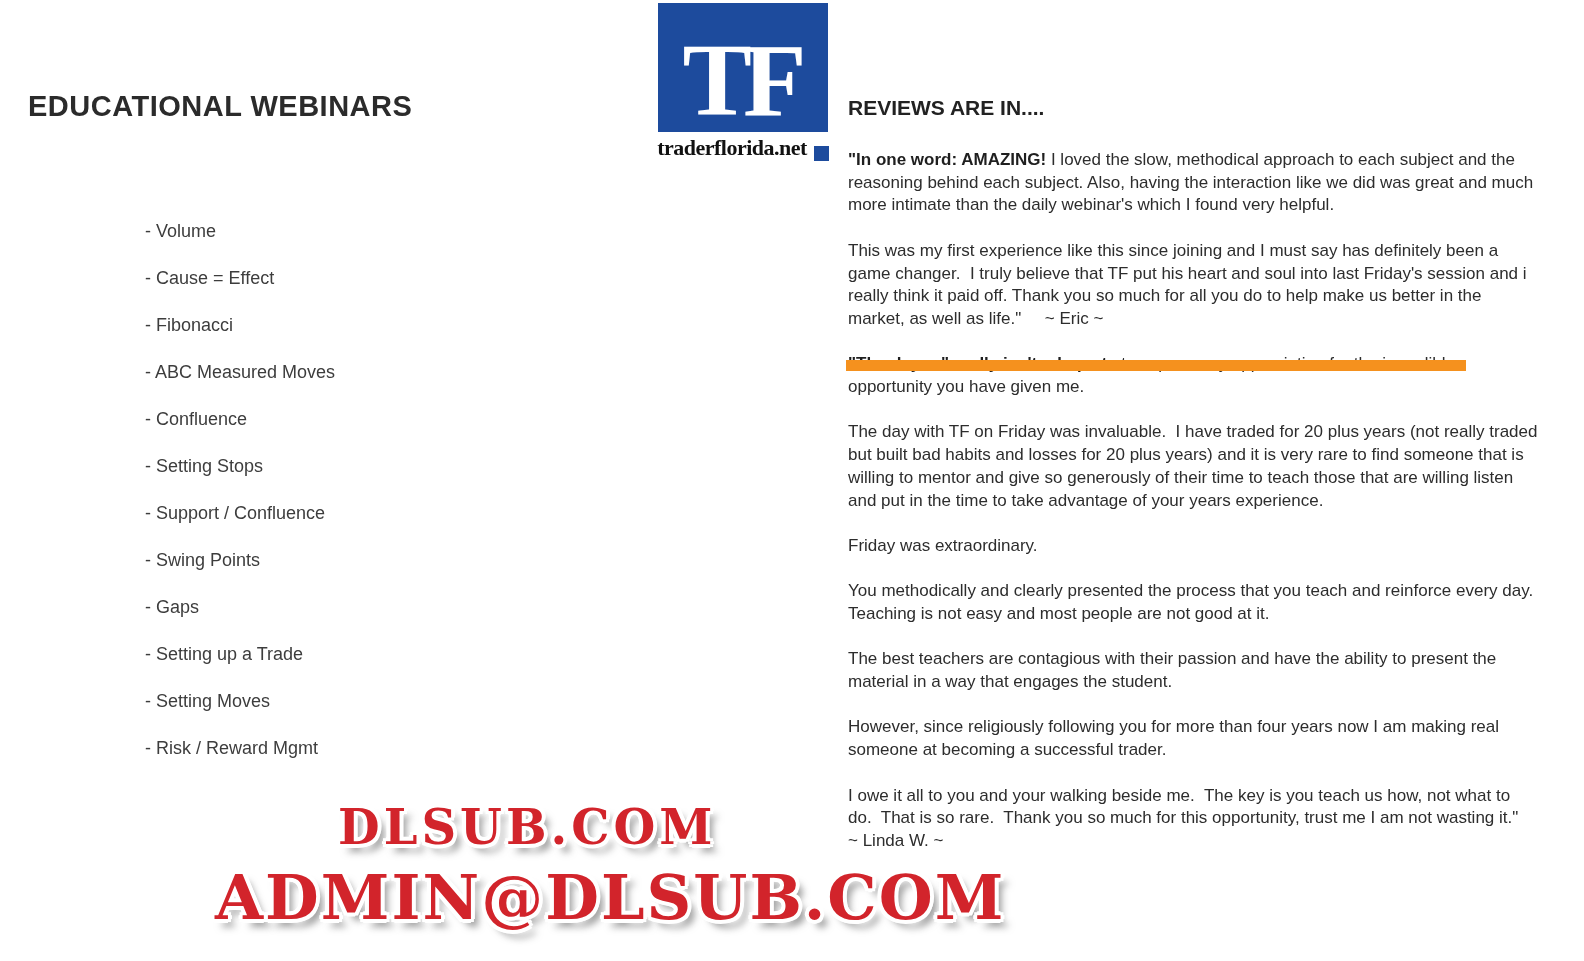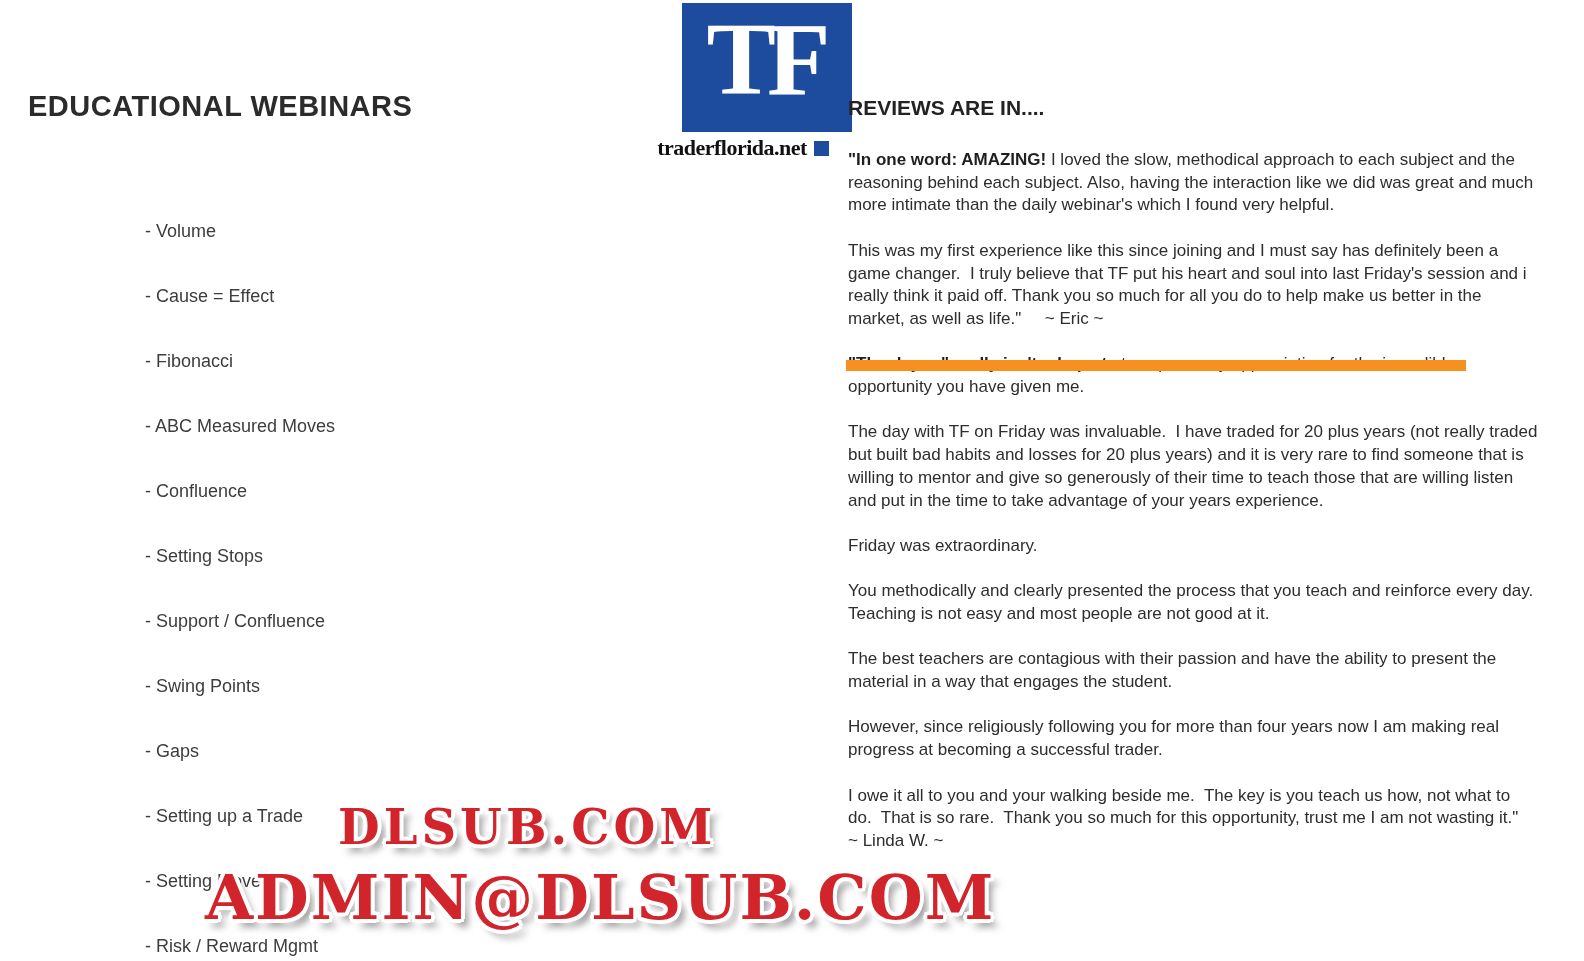--- a/index.html
+++ b/index.html
@@ -11,38 +11,38 @@
   .main-heading{
     position:absolute;left:28px;top:90px;margin:0;
     font-size:29px;font-weight:bold;color:#2b2b2b;letter-spacing:0.5px;
   }
   .sub-heading{
     position:absolute;left:44px;top:160px;margin:0;
     font-size:23px;font-weight:bold;color:#333333;
   }
   .topics-list{
     position:absolute;left:145px;top:221px;
-    display:flex;flex-direction:column;gap:44px;
+    display:flex;flex-direction:column;gap:26px;
   }
   .topic-item{
     font-size:18px;color:#3d3d3d;line-height:21px;white-space:pre;
   }
   
   .logo-wrap{position:absolute;left:658px;top:3px;width:170px;}
   .logo-square{
     width:170px;height:129px;background:#1d4b9d;
-    display:flex;align-items:flex-start;justify-content:center;overflow:hidden;margin-left:24px;
+    display:flex;align-items:flex-end;justify-content:center;overflow:hidden;
   }
   .logo-monogram{
     font-family:"Liberation Serif",serif;font-weight:bold;
     font-size:104px;color:#ffffff;letter-spacing:-9px;
     line-height:1;margin-top:4px;margin-right:6px;
   }
   .logo-caption{
-    margin-top:3px;display:flex;align-items:center;justify-content:center;
+    margin-top:3px;display:flex;align-items:flex-end;justify-content:center;
   }
   .logo-site{
     font-family:"Liberation Serif",serif;font-weight:bold;
     font-size:22px;color:#111111;letter-spacing:-0.5px;
   }
   .logo-caption-square{
     width:15px;height:15px;background:#1d4b9d;margin-left:7px;flex:0 0 auto;
   }
   
   .reviews{position:absolute;left:848px;top:96px;width:690px;}
@@ -64,21 +64,21 @@
     position:absolute;font-family:"DejaVu Serif",serif;font-weight:bold;
     color:#d2242b;line-height:1;white-space:nowrap;z-index:5;
     text-shadow:
       -3px -3px 0 #ffffff, 3px -3px 0 #ffffff,
       -3px  3px 0 #ffffff, 3px  3px 0 #ffffff,
       -4px  0   0 #ffffff, 4px  0   0 #ffffff,
        0   -4px 0 #ffffff, 0    4px 0 #ffffff,
        7px  8px 7px rgba(110,110,110,0.65);
   }
   .wm-line1{left:338px;top:803px;font-size:48px;letter-spacing:4px;}
-  .wm-line2{left:205px;top:867px;font-size:62px;letter-spacing:2px;}
+  .wm-line2{left:215px;top:867px;font-size:62px;letter-spacing:2px;}
 </style>
 </head>
 <body>
 
 <div class="page">
 
   <h1 class="main-heading">EDUCATIONAL WEBINARS</h1>
 
 
   <div class="topics-list">
@@ -109,21 +109,21 @@
   <div class="reviews">
     <h2 class="reviews-heading">REVIEWS ARE IN....</h2>
     <div>
         <p class="review-par"><b>"In one word: AMAZING!</b> I loved the slow, methodical approach to each subject and the reasoning behind each subject. Also, having the interaction like we did was great and much more intimate than the daily webinar's which I found very helpful.</p>
         <p class="review-par">This was my first experience like this since joining and I must say has definitely been a game changer.  I truly believe that TF put his heart and soul into last Friday's session and i really think it paid off. Thank you so much for all you do to help make us better in the market, as well as life."     ~ Eric ~</p>
         <p class="review-par rel"><b>"Thank you" really isn't adequate</b> to express my appreciation for the incredible opportunity you have given me.<span class="highlight-bar"></span></p>
         <p class="review-par">The day with TF on Friday was invaluable.  I have traded for 20 plus years (not really traded but built bad habits and losses for 20 plus years) and it is very rare to find someone that is willing to mentor and give so generously of their time to teach those that are willing listen and put in the time to take advantage of your years experience.</p>
         <p class="review-par">Friday was extraordinary.</p>
         <p class="review-par">You methodically and clearly presented the process that you teach and reinforce every day.  Teaching is not easy and most people are not good at it.</p>
         <p class="review-par">The best teachers are contagious with their passion and have the ability to present the material in a way that engages the student.</p>
-        <p class="review-par">However, since religiously following you for more than four years now I am making real progress at becoming a successful trader.</p>
+        <p class="review-par">However, since religiously following you for more than four years now I am making real someone at becoming a successful trader.</p>
         <p class="review-par">I owe it all to you and your walking beside me.  The key is you teach us how, not what to do.  That is so rare.  Thank you so much for this opportunity, trust me I am not wasting it."      ~ Linda W. ~</p>
       </div>
   </div>
 
   <div class="watermark wm-line1">DLSUB.COM</div>
   <div class="watermark wm-line2">ADMIN@DLSUB.COM</div>
 
 </div>
 
 </body></html>

